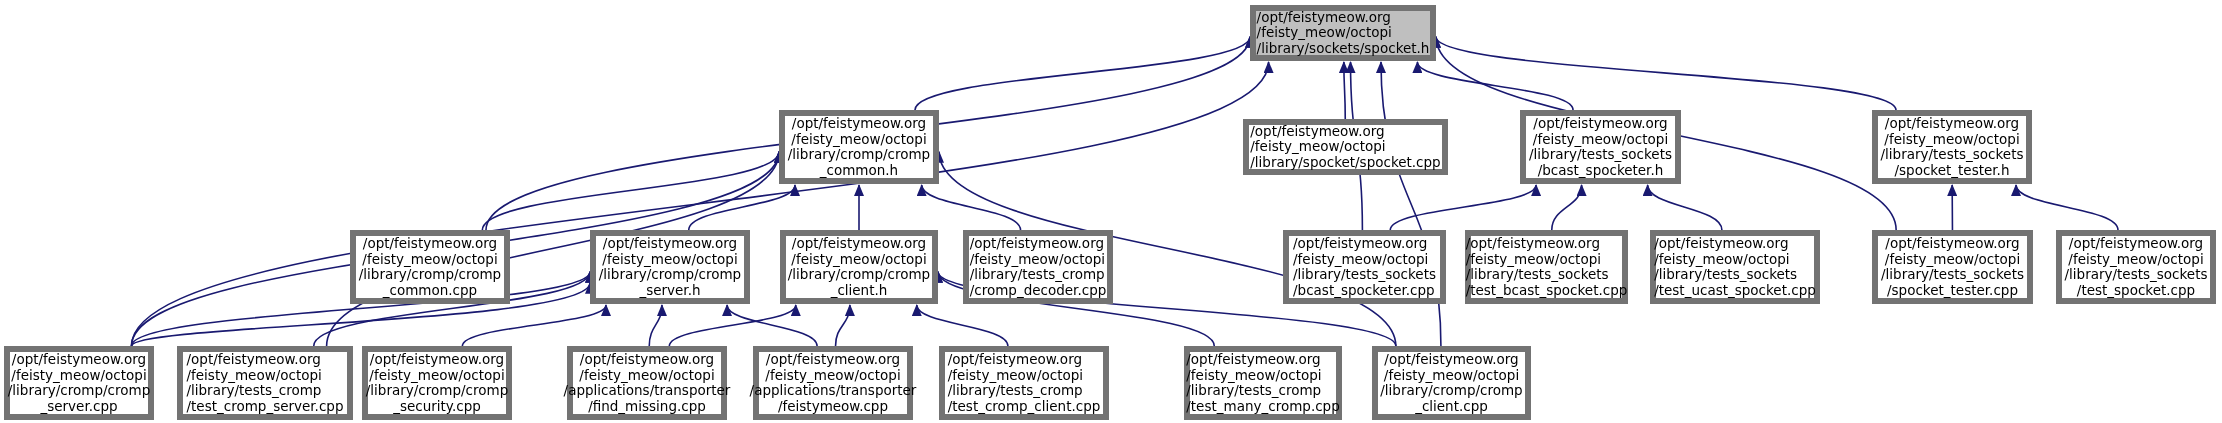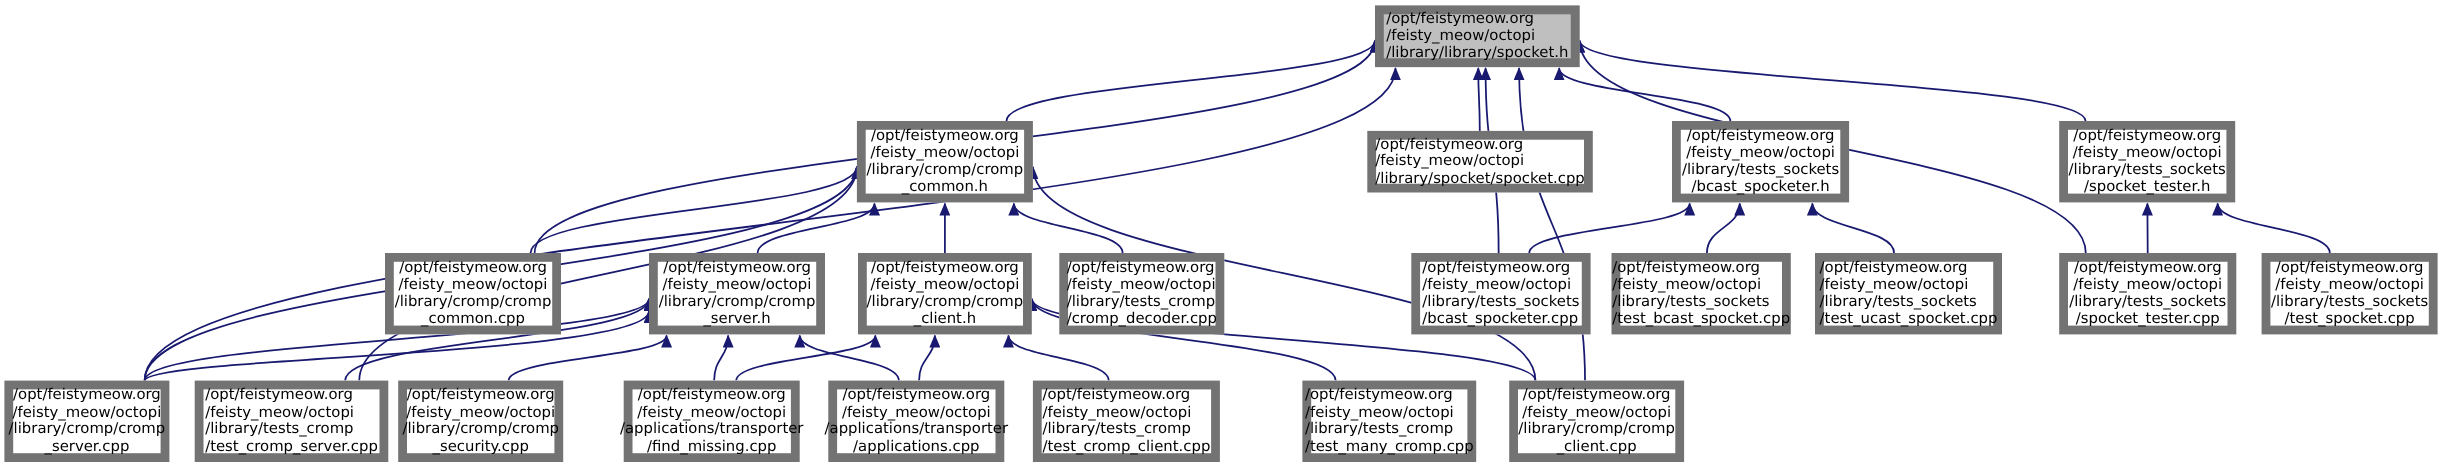--- a/index.html
+++ b/index.html
@@ -1,19 +1,19 @@
 <!DOCTYPE html>
 <html><head>
 <meta charset="utf-8">
 <style>
   html, body { margin: 0; padding: 0; background: #ffffff; }
   body { width: 2222px; height: 423px; position: relative; overflow: hidden;
          font-family: "DejaVu Sans", sans-serif; }
   #edges { position: absolute; left: 0; top: 0; }
-  .node { position: absolute; box-sizing: border-box; border: 8px solid #737373;
+  .node { position: absolute; box-sizing: border-box; border: 6px solid #737373;
           background: #ffffff; display: flex; align-items: center; justify-content: center;
           cursor: pointer; }
   .node.root { background: #bfbfbf; }
   .label { font-size: 13.5px; line-height: 15.5px; color: #000; white-space: pre; }
   .label .ln { display: block; }
   .label.left { text-align: left; }
   .label.center { text-align: center; }
 </style>
 </head>
 <body>
@@ -52,21 +52,21 @@
     <path d="M669.3199999999999,346 C669.3199999999999,325 795.8,325 795.8,305" fill="none" stroke="#191970" stroke-width="1.6" marker-end="url(#ah)"></path>
     <path d="M835.535,346 C835.535,325 849.9,325 849.9,305" fill="none" stroke="#191970" stroke-width="1.6" marker-end="url(#ah)"></path>
     <path d="M1007.9125,346 C1007.9125,325 916.75,325 916.75,305" fill="none" stroke="#191970" stroke-width="1.6" marker-end="url(#ah)"></path>
     <path d="M1214.25,346 C1214.25,308.35 938,308.35 938,271.7" fill="none" stroke="#191970" stroke-width="1.6" marker-end="url(#ah)"></path>
     <path d="M1395.85,346 C1395.85,308.35 938,308.35 938,271.7" fill="none" stroke="#191970" stroke-width="1.6" marker-end="url(#ah)"></path>
     <path d="M131.5,346 C131.5,323.9 590,323.9 590,282.8" fill="none" stroke="#191970" stroke-width="1.6" marker-end="url(#ah)"></path>
     <path d="M326.6,346 C326.6,248.35 779,248.35 779,151.7" fill="none" stroke="#191970" stroke-width="1.6" marker-end="url(#ah)"></path>
   </svg>
 <div id="nodes">
     <div class="node root" style="left: 1250px; top: 5px; width: 186px; height: 56px;">
-      <div class="label left"><span class="ln">/opt/feistymeow.org</span><span class="ln">/feisty_meow/octopi</span><span class="ln">/library/library/spocket.h</span></div>
+      <div class="label left"><span class="ln">/opt/feistymeow.org</span><span class="ln">/feisty_meow/octopi</span><span class="ln">/library/sockets/spocket.h</span></div>
     </div>
     <div class="node" style="left: 779px; top: 110px; width: 160px; height: 74px;">
       <div class="label center"><span class="ln">/opt/feistymeow.org</span><span class="ln">/feisty_meow/octopi</span><span class="ln">/library/cromp/cromp</span><span class="ln">_common.h</span></div>
     </div>
     <div class="node" style="left: 1243px; top: 119px; width: 205px; height: 56px;">
       <div class="label left"><span class="ln">/opt/feistymeow.org</span><span class="ln">/feisty_meow/octopi</span><span class="ln">/library/spocket/spocket.cpp</span></div>
     </div>
     <div class="node" style="left: 1520px; top: 110px; width: 161px; height: 74px;">
       <div class="label center"><span class="ln">/opt/feistymeow.org</span><span class="ln">/feisty_meow/octopi</span><span class="ln">/library/tests_sockets</span><span class="ln">/bcast_spocketer.h</span></div>
     </div>
@@ -106,21 +106,21 @@
     <div class="node" style="left: 177px; top: 346px; width: 176px; height: 74px;">
       <div class="label left"><span class="ln">/opt/feistymeow.org</span><span class="ln">/feisty_meow/octopi</span><span class="ln">/library/tests_cromp</span><span class="ln">/test_cromp_server.cpp</span></div>
     </div>
     <div class="node" style="left: 362px; top: 346px; width: 150px; height: 74px;">
       <div class="label center"><span class="ln">/opt/feistymeow.org</span><span class="ln">/feisty_meow/octopi</span><span class="ln">/library/cromp/cromp</span><span class="ln">_security.cpp</span></div>
     </div>
     <div class="node" style="left: 567px; top: 346px; width: 160px; height: 74px;">
       <div class="label center"><span class="ln">/opt/feistymeow.org</span><span class="ln">/feisty_meow/octopi</span><span class="ln">/applications/transporter</span><span class="ln">/find_missing.cpp</span></div>
     </div>
     <div class="node" style="left: 753px; top: 346px; width: 160px; height: 74px;">
-      <div class="label center"><span class="ln">/opt/feistymeow.org</span><span class="ln">/feisty_meow/octopi</span><span class="ln">/applications/transporter</span><span class="ln">/applications.cpp</span></div>
+      <div class="label center"><span class="ln">/opt/feistymeow.org</span><span class="ln">/feisty_meow/octopi</span><span class="ln">/applications/transporter</span><span class="ln">/feistymeow.cpp</span></div>
     </div>
     <div class="node" style="left: 939px; top: 346px; width: 170px; height: 74px;">
       <div class="label left"><span class="ln">/opt/feistymeow.org</span><span class="ln">/feisty_meow/octopi</span><span class="ln">/library/tests_cromp</span><span class="ln">/test_cromp_client.cpp</span></div>
     </div>
     <div class="node" style="left: 1184px; top: 346px; width: 158px; height: 74px;">
       <div class="label left"><span class="ln">/opt/feistymeow.org</span><span class="ln">/feisty_meow/octopi</span><span class="ln">/library/tests_cromp</span><span class="ln">/test_many_cromp.cpp</span></div>
     </div>
     <div class="node" style="left: 1372px; top: 346px; width: 159px; height: 74px;">
       <div class="label center"><span class="ln">/opt/feistymeow.org</span><span class="ln">/feisty_meow/octopi</span><span class="ln">/library/cromp/cromp</span><span class="ln">_client.cpp</span></div>
     </div>

